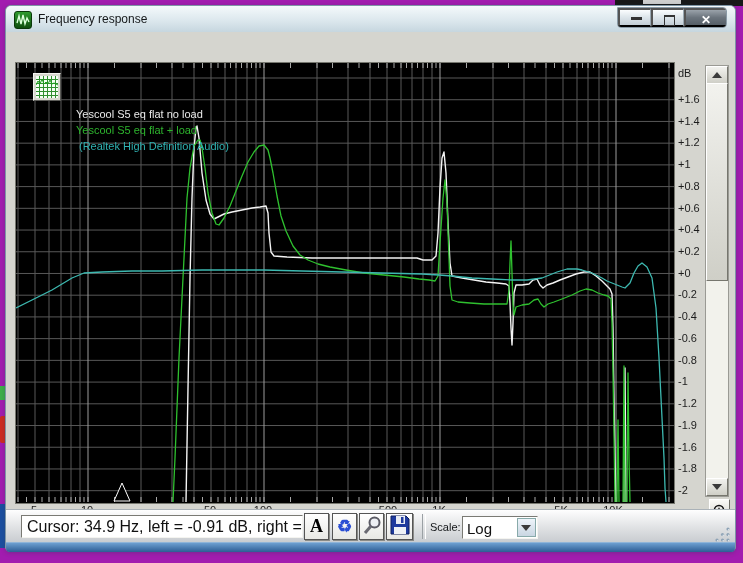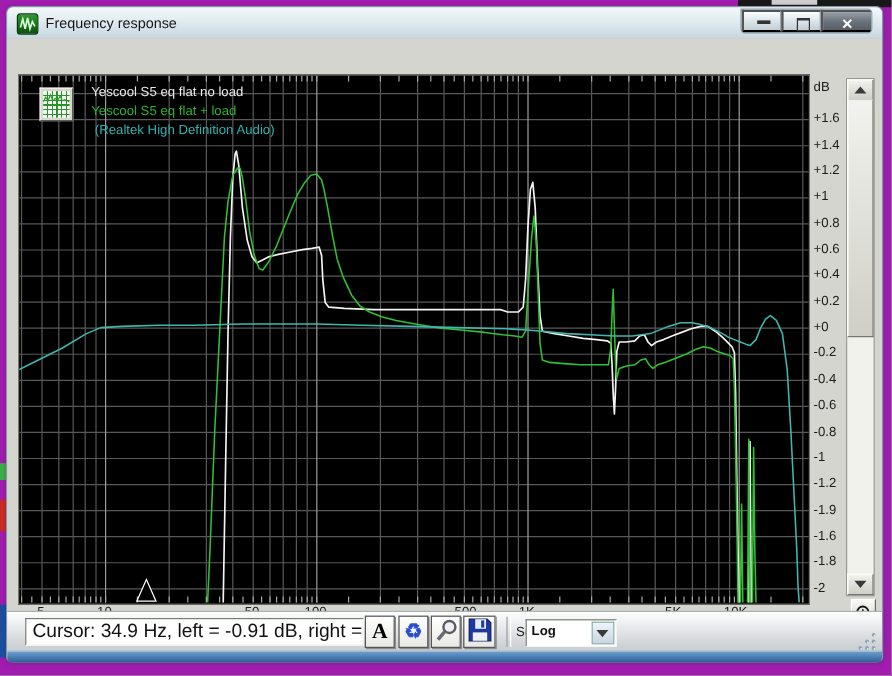--- a/index.html
+++ b/index.html
@@ -80,22 +80,22 @@
            background:linear-gradient(#fefefe,#dfe1e3 55%,#c7cbcf);border-top:1px solid #aab2b8;}
   .status-field{position:absolute;left:15px;top:5px;width:275px;height:21px;background:#fff;
                 border:1px solid;border-color:#7a7a74 #f4f4f0 #f4f4f0 #7a7a74;
                 font-size:16px;line-height:21px;padding-left:5px;color:#111;white-space:nowrap;overflow:hidden;}
   .tb-btn{position:absolute;top:3px;width:25px;height:27px;background:linear-gradient(#ffffff,#e8e8e4);
           border:1px solid #555;box-shadow:1px 1px 0 #8a8a86;text-align:center;padding:0;}
   .tb-btn.font{font-family:"Liberation Serif",serif;font-weight:bold;font-size:18px;line-height:25px;color:#000;}
   .tb-btn.refresh{color:#2b4fd4;font-size:17px;font-weight:bold;line-height:25px;}
   .tb-sep{position:absolute;left:416px;top:4px;width:2px;height:25px;border-left:1px solid #9aa0a4;border-right:1px solid #fff;}
   .scale-label{position:absolute;left:424px;top:11px;font-size:11px;color:#15181a;}
-  .combo{position:absolute;left:432px;top:6px;width:74px;height:21px;background:#fff;
-         border:1px solid;border-color:#7a7a74 #f4f4f0 #f4f4f0 #7a7a74;font-size:11px;font-weight:bold;}
+  .combo{position:absolute;left:456px;top:6px;width:74px;height:21px;background:#fff;
+         border:1px solid;border-color:#7a7a74 #f4f4f0 #f4f4f0 #7a7a74;font-size:15px;}
   .combo .val{position:absolute;left:4px;top:3px;color:#111;}
   .combo .drop{position:absolute;right:1px;top:1px;width:17px;height:17px;
                background:linear-gradient(#eef4fa,#c9d6e2);border:1px solid #8aa;}
   .grip{position:absolute;right:3px;top:519px;width:18px;height:18px;}
 
   .bottomband{position:absolute;left:0;top:536px;width:729px;height:9px;border-radius:0 0 4px 4px;
               background:linear-gradient(#6d9fd0,#2d5d95);border-top:1px solid #8fb4d8;}
 
   .watermark{position:absolute;left:250px;top:484px;font-family:"DejaVu Sans Mono",monospace;
              font-weight:bold;font-size:47px;letter-spacing:1px;color:rgba(158,200,230,.70);
@@ -340,21 +340,21 @@
             <polygon points="106,420 98,438 114,438" fill="#000" stroke="#ffffff"></polygon>
           </svg>
         <div class="thumb-btn">
           <div class="thumb-inner">
             <svg width="22" height="10">
                 <polyline points="0,9 2,5 4,8 6,3 8,8 10,6 12,8 14,4 16,8 18,7 20,8 22,9" fill="none" stroke="#1fa01f" stroke-width="1"></polyline>
               </svg>
           </div>
         </div>
         <div class="legend" id="legend">
-            <div style="color: rgb(233, 233, 233);">Yescool S5 eq flat no load</div>
+            <div style="color: rgb(233, 233, 233); margin-top: 37px;">Yescool S5 eq flat no load</div>
             <div style="color: rgb(45, 179, 45);">Yescool S5 eq flat + load</div>
             <div style="color: rgb(47, 177, 177);">(Realtek High Definition Audio)</div>
           </div>
       </div>
 
       <div class="ylabels" id="ylabels">
           <div class="yl" style="top: 5px;">dB</div>
           <div class="yl" style="top: 31px;">+1.6</div>
           <div class="yl" style="top: 52.72px;">+1.4</div>
           <div class="yl" style="top: 74.44px;">+1.2</div>

